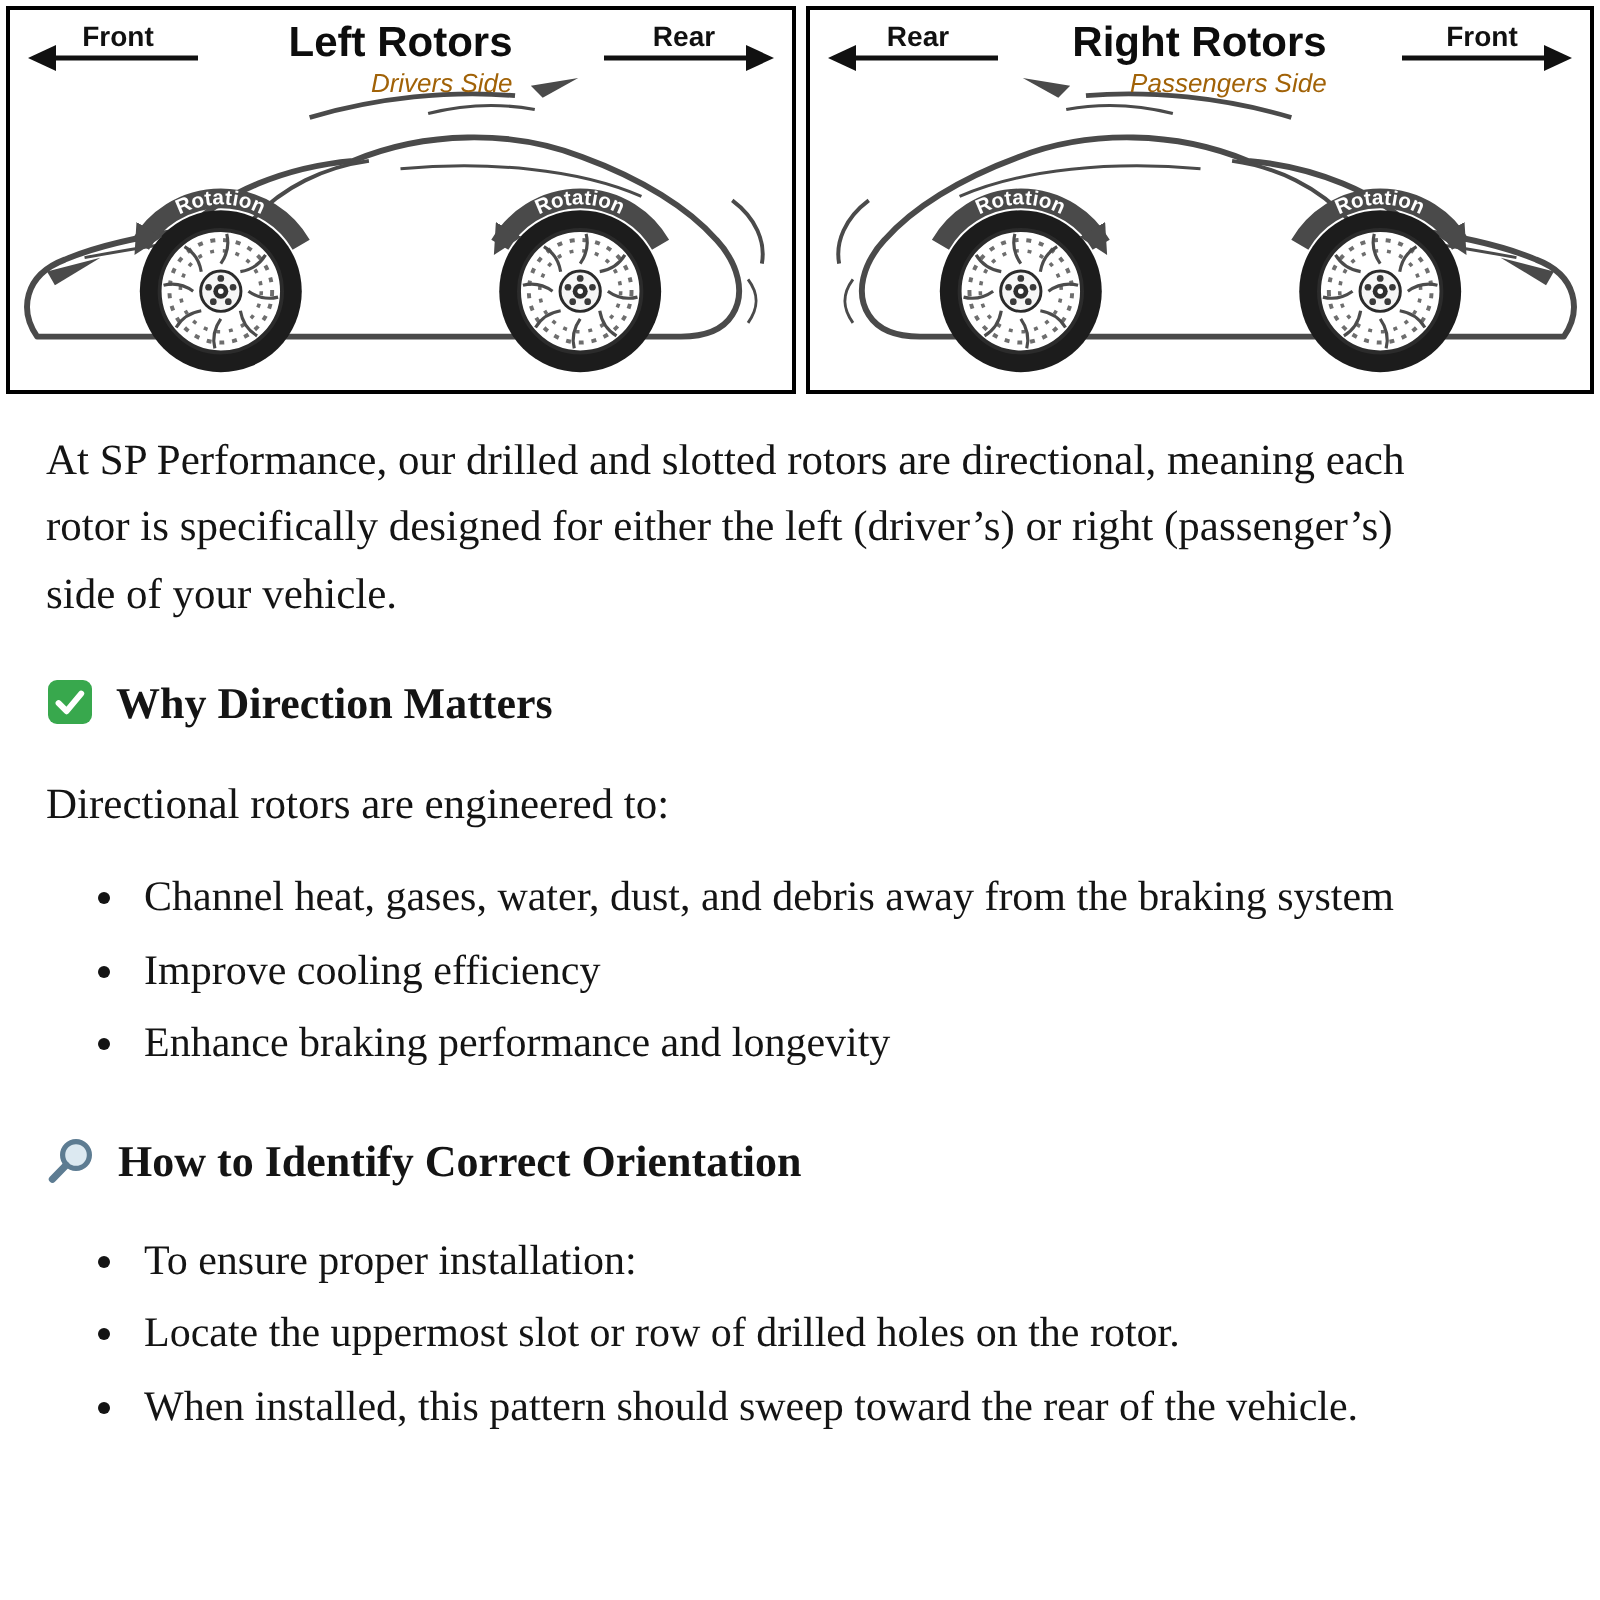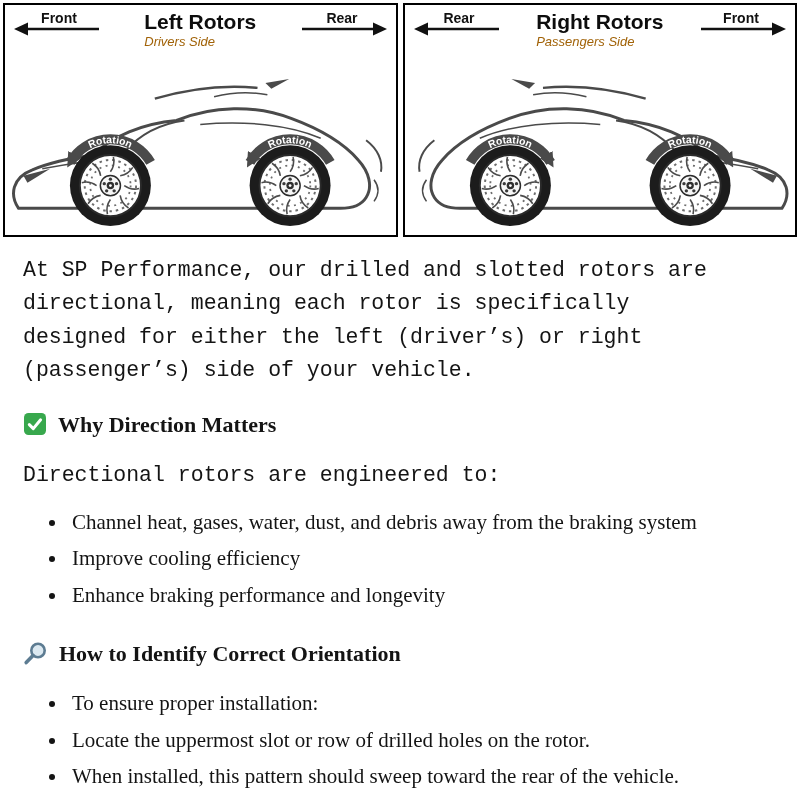--- a/index.html
+++ b/index.html
@@ -1,32 +1,32 @@
 <!DOCTYPE html>
 <html><head>
 <meta charset="utf-8">
 <style>
   html,body{margin:0;padding:0;background:#fff;}
   body{width:800px;height:800px;overflow:hidden;color:#141414;font-family:"Liberation Serif",serif;}
 
   
   .diagram{display:flex;gap:5px;padding:3px 3px 0 3px;box-sizing:border-box;}
-  .panel{position:relative;flex:1;height:234px;border:2px solid #000;box-sizing:border-box;background:#fff;overflow:hidden;}
+  .panel{position:relative;flex:1;height:194px;border:2px solid #000;box-sizing:border-box;background:#fff;overflow:hidden;}
   .panel-header{position:absolute;top:5px;left:8px;right:8px;display:flex;justify-content:space-between;align-items:flex-start;font-family:"Liberation Sans",sans-serif;z-index:2;}
   .corner-svg{width:88px;height:26px;display:block;}
   .corner-svg text{font-family:"Liberation Sans",sans-serif;font-weight:bold;font-size:14px;fill:#111;}
-  .title-block{text-align:left;line-height:1.05;margin-top:1px;}
+  .title-block{text-align:right;line-height:1.05;margin-top:1px;}
   .panel-title{font-size:21px;font-weight:bold;color:#0d0d0d;}
   .panel-sub{font-size:13px;font-weight:normal;font-style:italic;color:#a16207;margin-top:2px;}
   .car-svg{position:absolute;left:0;bottom:2px;width:100%;height:156px;}
   .rot-text{font-family:"Liberation Sans",sans-serif;font-weight:bold;font-size:10.5px;fill:#ffffff;letter-spacing:.4px;}
 
   
   .content{padding:17px 25px 0 23px;max-width:760px;box-sizing:border-box;}
-  .content p{font-size:21.5px;line-height:1.55;margin:0 0 20px 0;font-family:Liberation Mono, monospace;}
+  .content p{font-size:21.5px;line-height:1.55;margin:0 0 20px 0;}
   .heading{display:flex;gap:11px;font-size:22px;margin:25px 0 21px 0;}
   .heading.bold{font-weight:bold;}
   .heading.normal{font-weight:bold;margin-top:30px;}
   .icon-badge{flex:0 0 auto;display:inline-flex;}
   ul{margin:0 0 22px 0;padding-left:45px;list-style:disc;}
   li{font-size:21px;line-height:1.5;margin:5px 0;padding-left:4px;}
   .lead{margin-bottom:14px !important;}
 </style>
 </head>
 <body>

